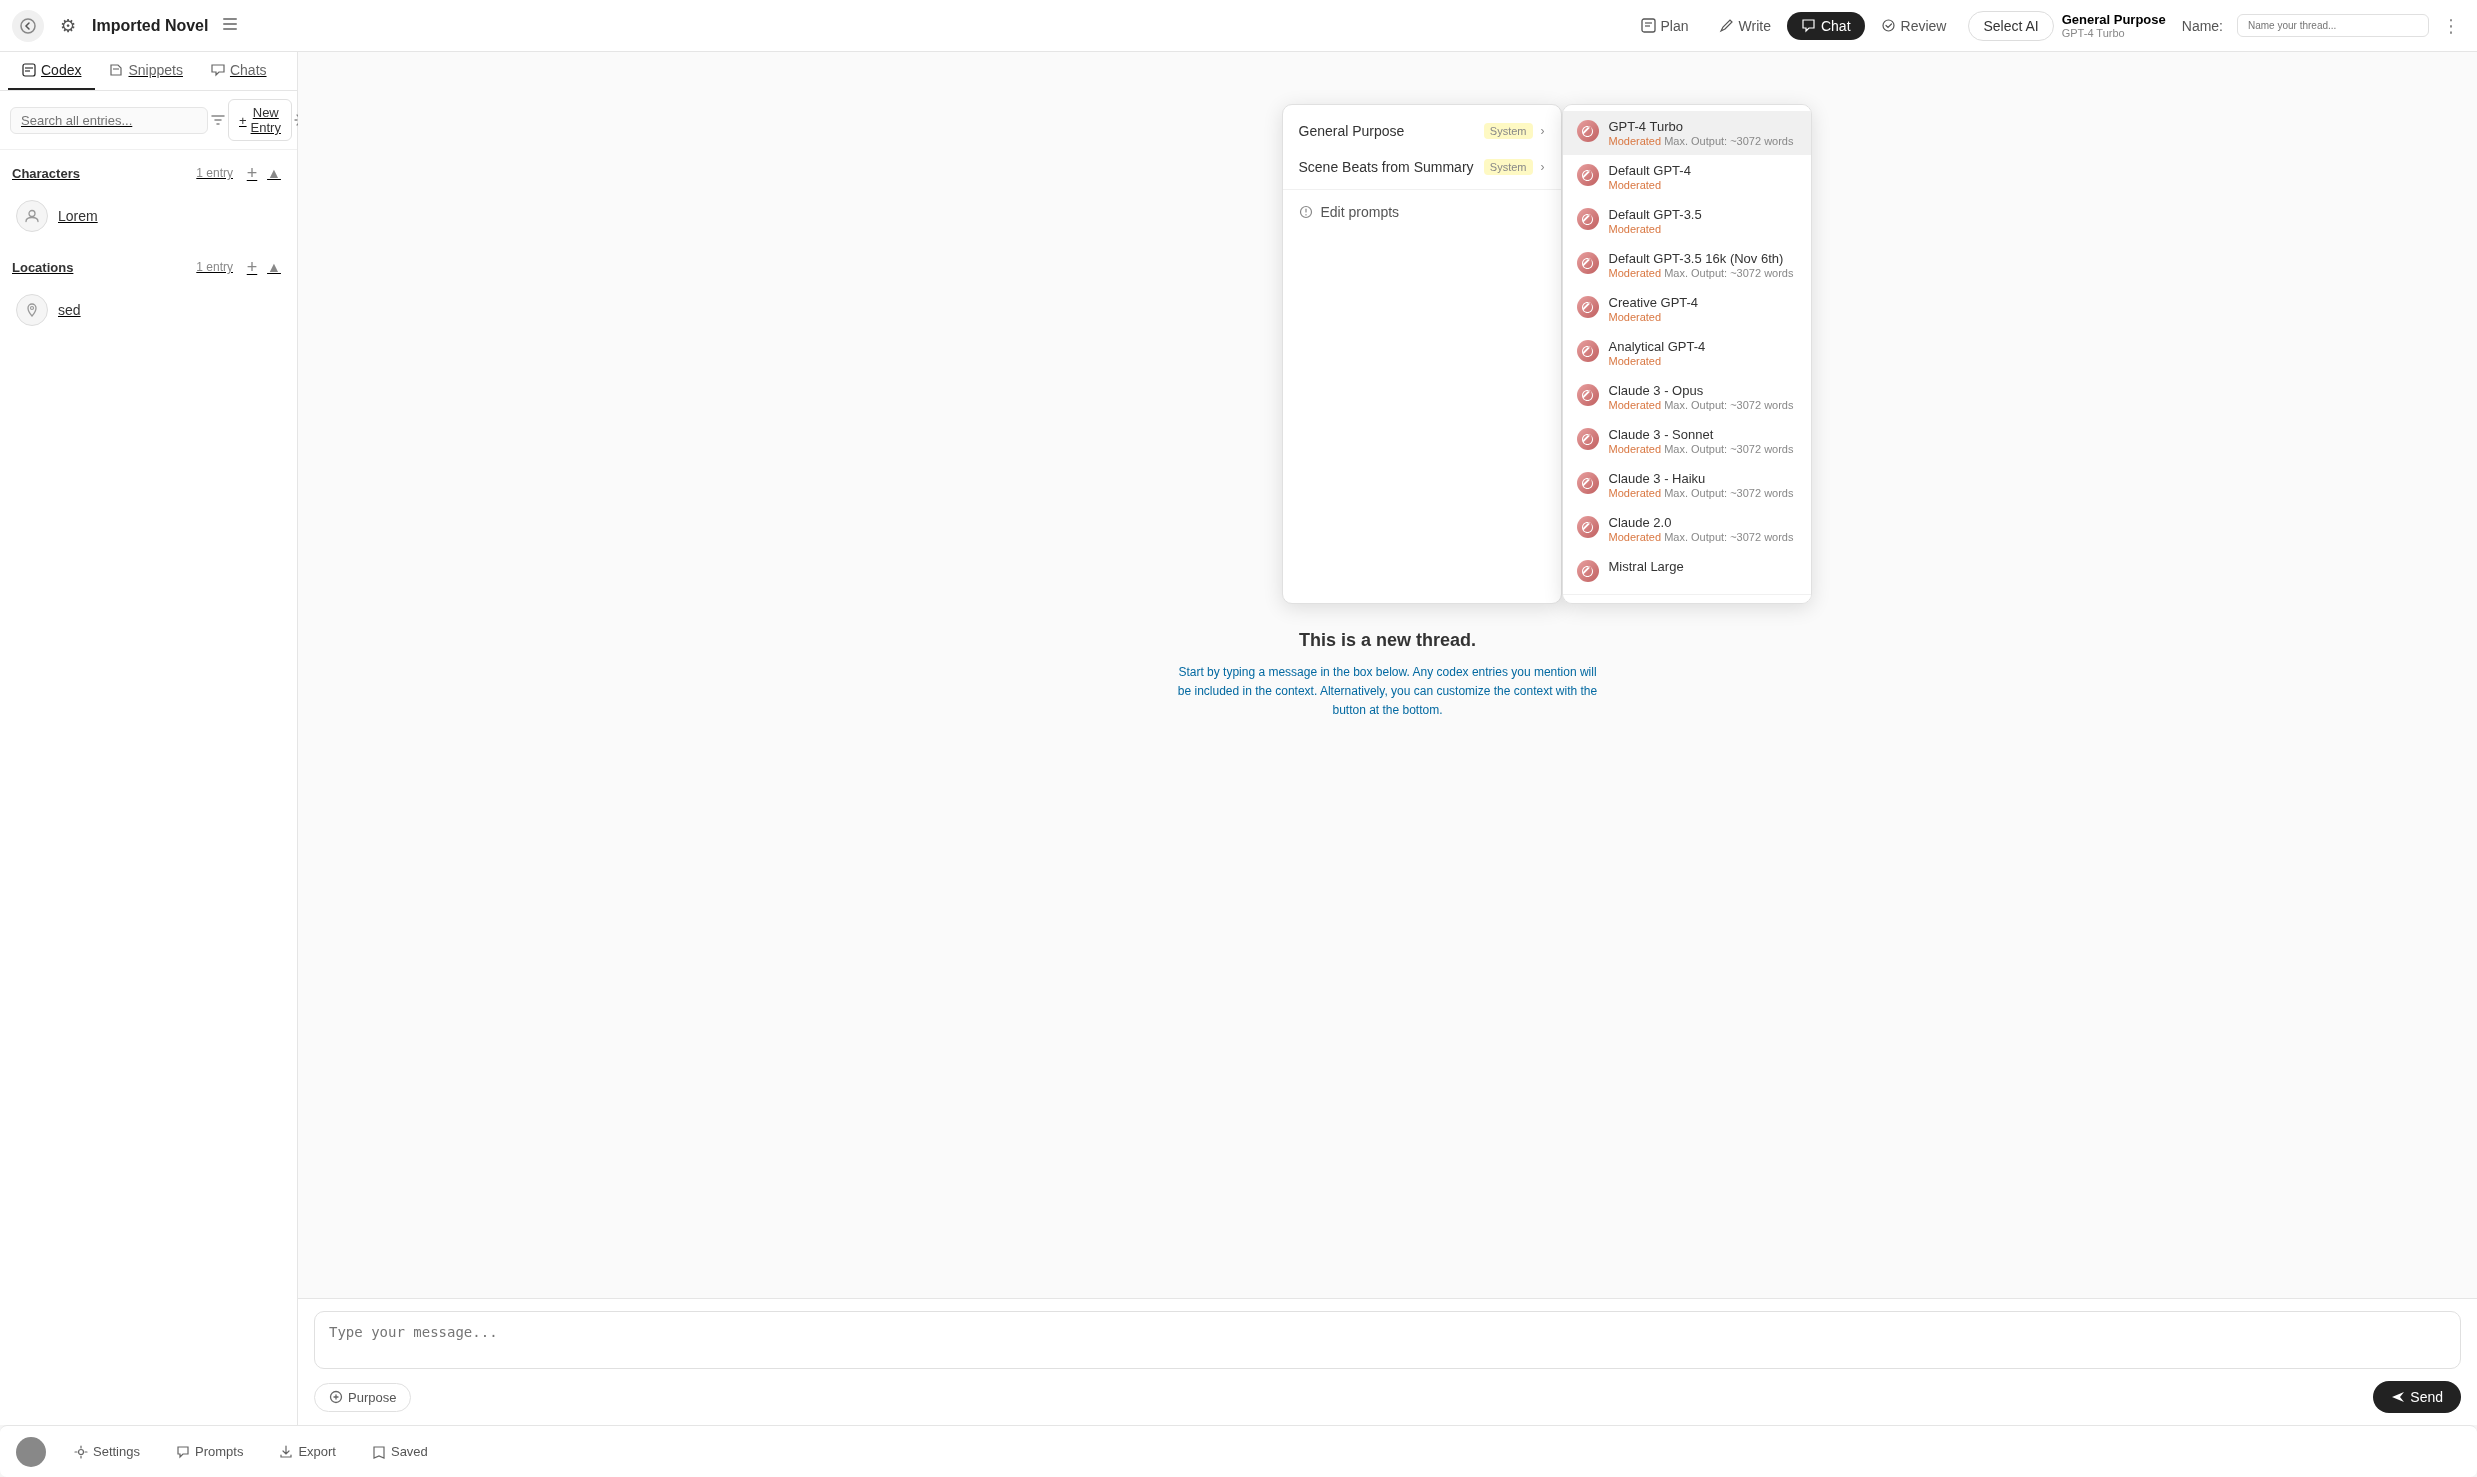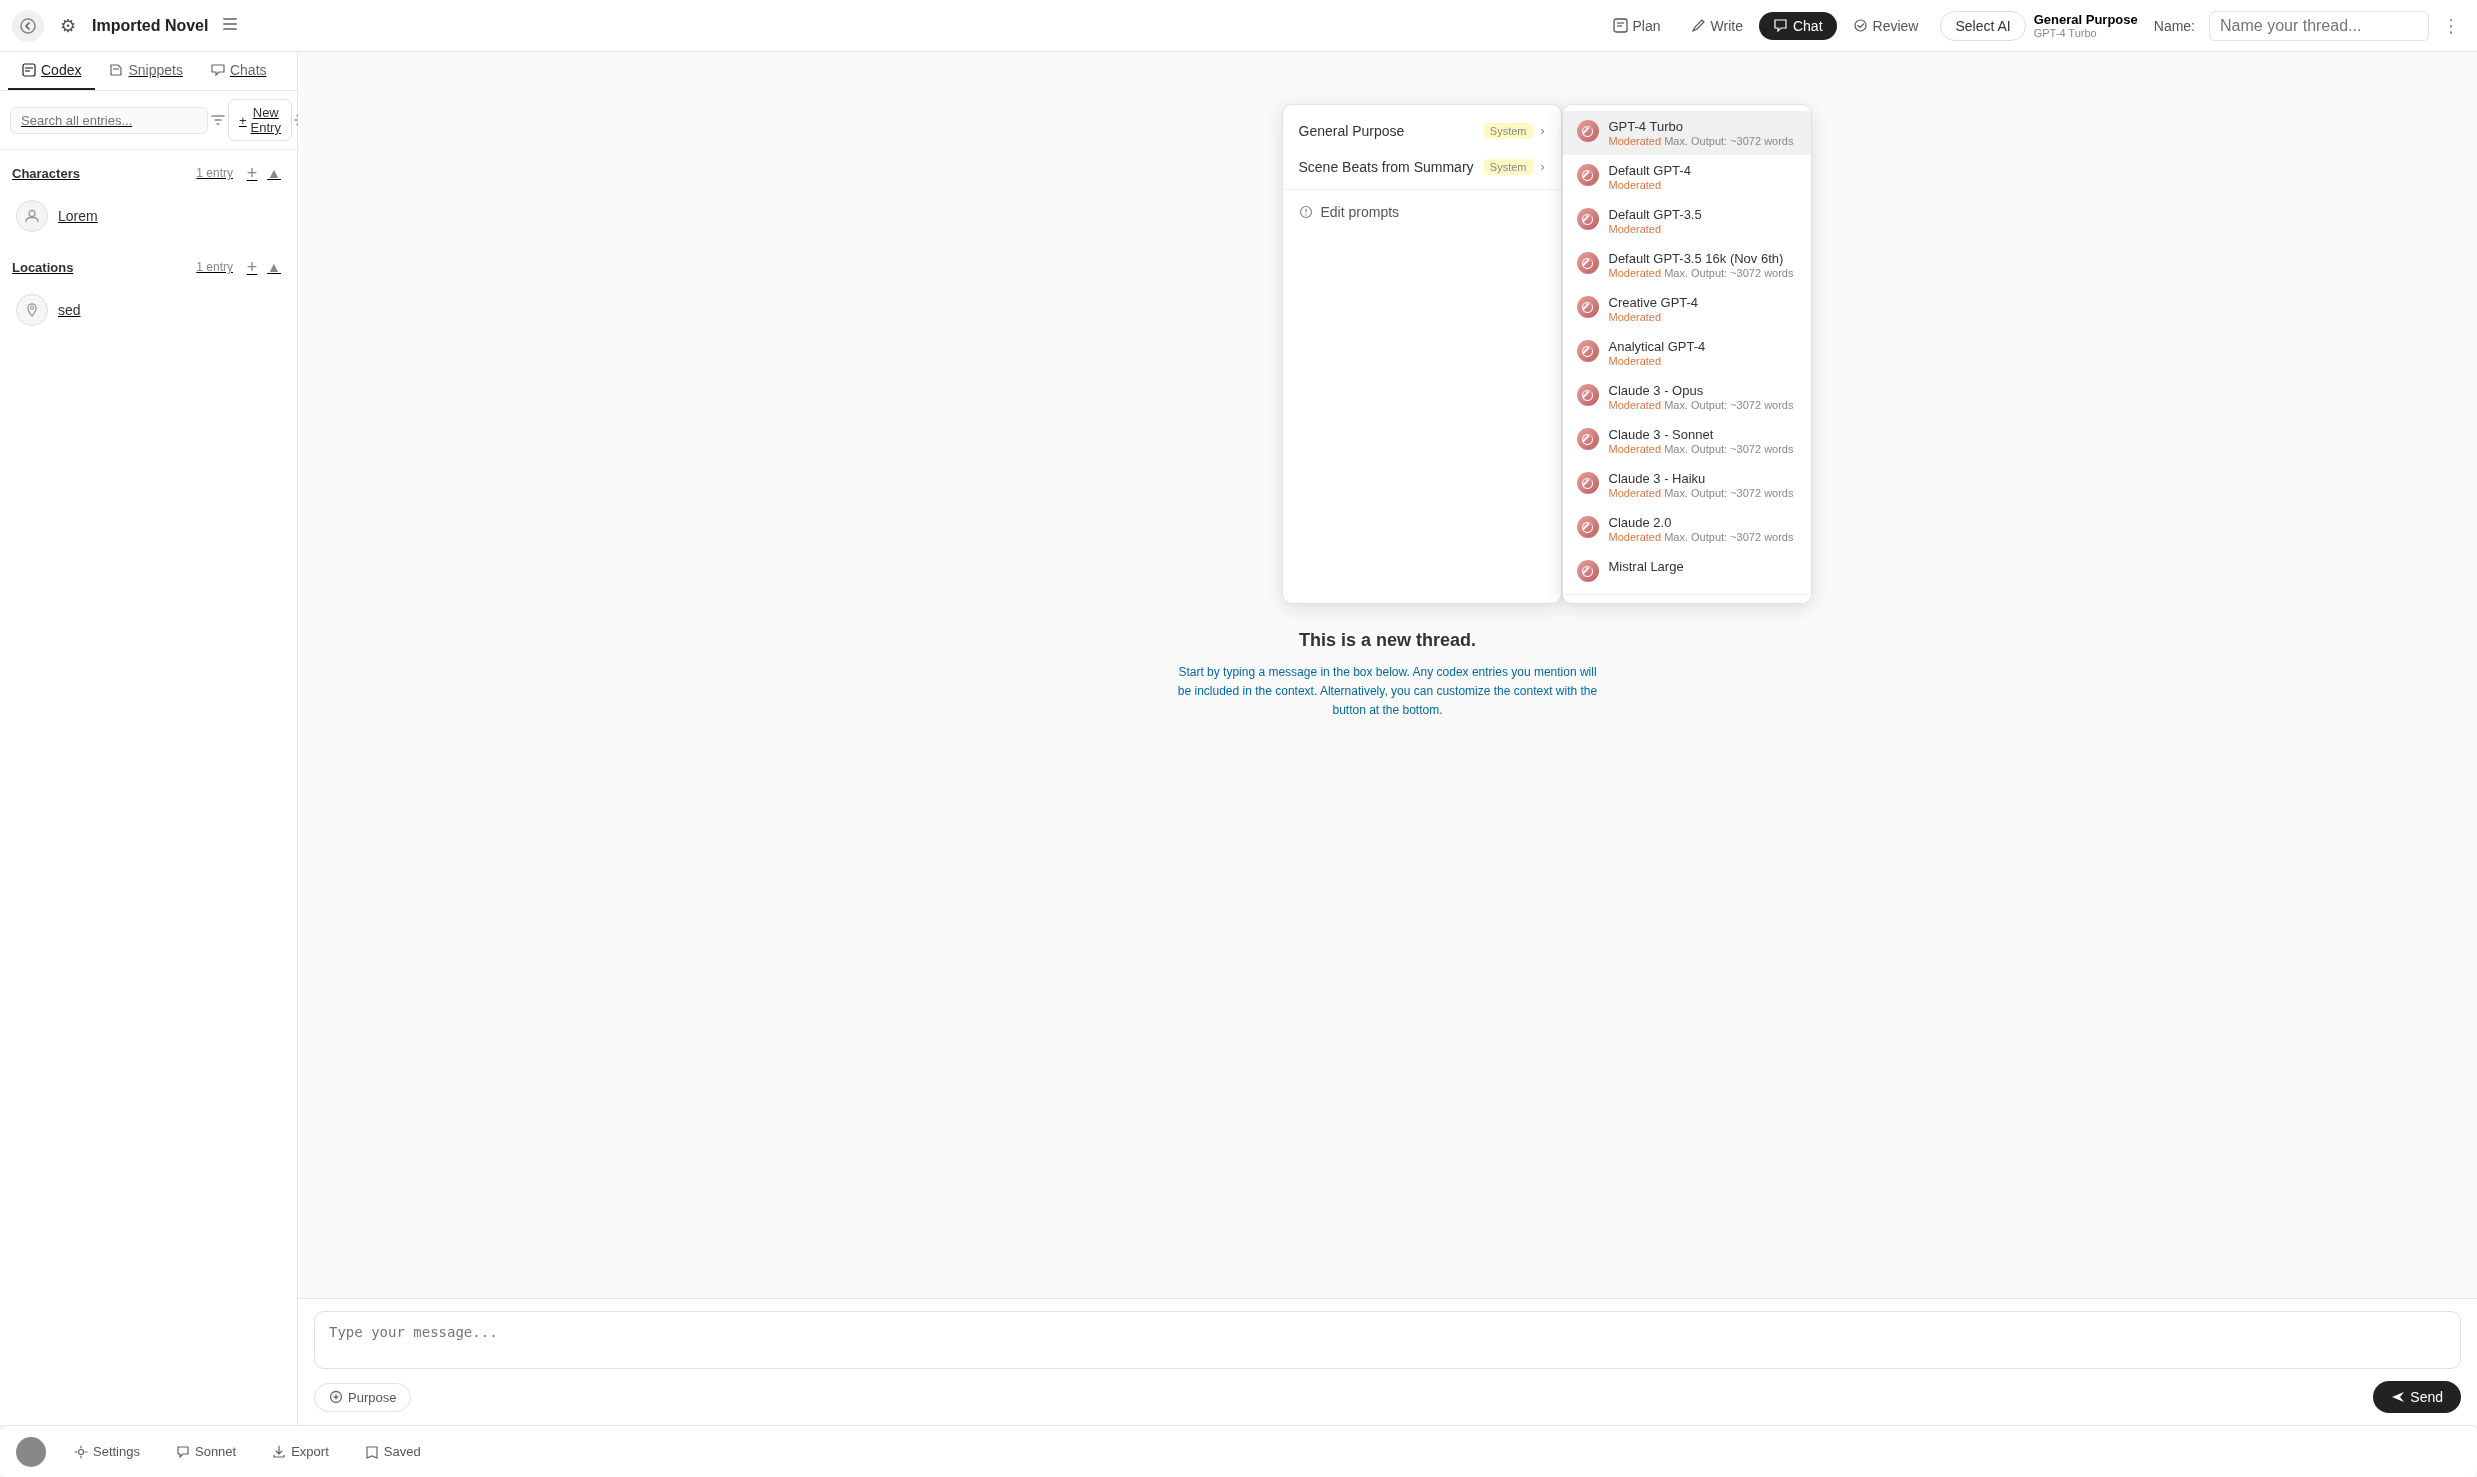--- a/index.html
+++ b/index.html
@@ -18,21 +18,21 @@
     .nav-spacer { flex: 1; }
     .nav-tabs { display: flex; gap: 2px; align-items: center; }
     .nav-tab { display: flex; align-items: center; gap: 5px; padding: 6px 14px; border-radius: 20px; border: none; background: transparent; cursor: pointer; font-size: 14px; color: #555; font-weight: 500; }
     .nav-tab.active { background: #222; color: #fff; }
     .nav-tab svg { width: 15px; height: 15px; }
     .select-ai-btn { padding: 6px 14px; border: 1px solid #ddd; border-radius: 20px; background: #fff; cursor: pointer; font-size: 14px; color: #333; font-weight: 500; }
     .ai-info { display: flex; flex-direction: column; margin-right: 8px; }
     .ai-info-name { font-weight: 600; font-size: 13px; }
     .ai-info-model { font-size: 11px; color: #888; }
     .name-label { font-size: 14px; color: #555; margin-right: 6px; }
-    .name-input { border: 1px solid #e0e0e0; border-radius: 6px; padding: 5px 10px; font-size: 16px; width: 220px; color: #999; outline: none; }
+    .name-input { border: 1px solid #e0e0e0; border-radius: 6px; padding: 5px 10px; font-size: 10px; width: 192px; color: #999; outline: none; }
     .more-btn { width: 28px; height: 28px; border: none; background: transparent; cursor: pointer; font-size: 18px; color: #888; }
 
     
     .main-layout { display: flex; flex: 1; overflow: hidden; }
 
     
     .sidebar { width: 298px; flex-shrink: 0; background: #fff; border-right: 1px solid #e5e5e5; display: flex; flex-direction: column; text-decoration: underline; }
     .sidebar-tabs { display: flex; border-bottom: 1px solid #e5e5e5; padding: 0 8px; }
     .sidebar-tab { padding: 10px 14px; font-size: 14px; color: #666; cursor: pointer; border-bottom: 2px solid transparent; display: flex; align-items: center; gap: 5px; }
     .sidebar-tab.active { color: #222; border-bottom-color: #222; font-weight: 500; }
@@ -455,21 +455,21 @@
     <svg width="14" height="14" viewBox="0 0 14 14" fill="none">
         <circle cx="7" cy="7" r="2.5" stroke="#666" stroke-width="1.2"></circle>
         <path d="M7 1v2M7 11v2M1 7h2M11 7h2" stroke="#666" stroke-width="1.2" stroke-linecap="round"></path>
       </svg>
     <span>Settings</span>
   </button>
   <button class="bottom-btn">
     <svg width="14" height="14" viewBox="0 0 14 14" fill="none">
         <path d="M2 2H12V9H7L4 12V9H2V2Z" stroke="#666" stroke-width="1.2"></path>
       </svg>
-    <span>Sonnet</span>
+    <span>Prompts</span>
   </button>
   <button class="bottom-btn">
     <svg width="14" height="14" viewBox="0 0 14 14" fill="none">
         <path d="M7 1v8M4 6l3 3 3-3M2 10v2h10v-2" stroke="#666" stroke-width="1.2" stroke-linecap="round"></path>
       </svg>
     <span>Export</span>
   </button>
   <button class="bottom-btn">
     <svg width="14" height="14" viewBox="0 0 14 14" fill="none">
         <path d="M2 2h10v11L7 11l-5 2V2z" stroke="#666" stroke-width="1.2"></path>

